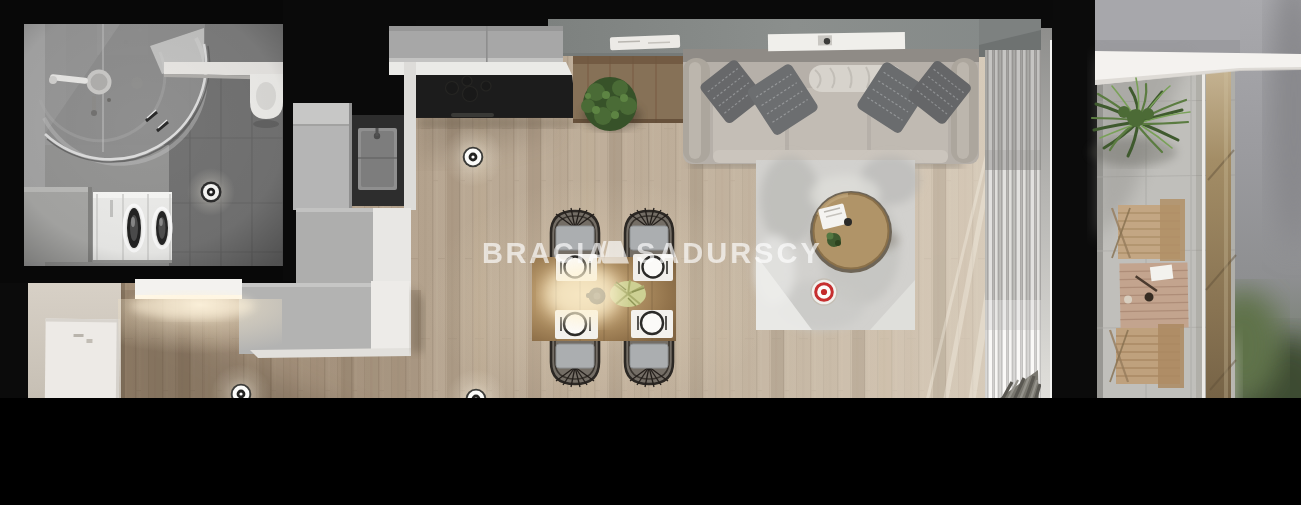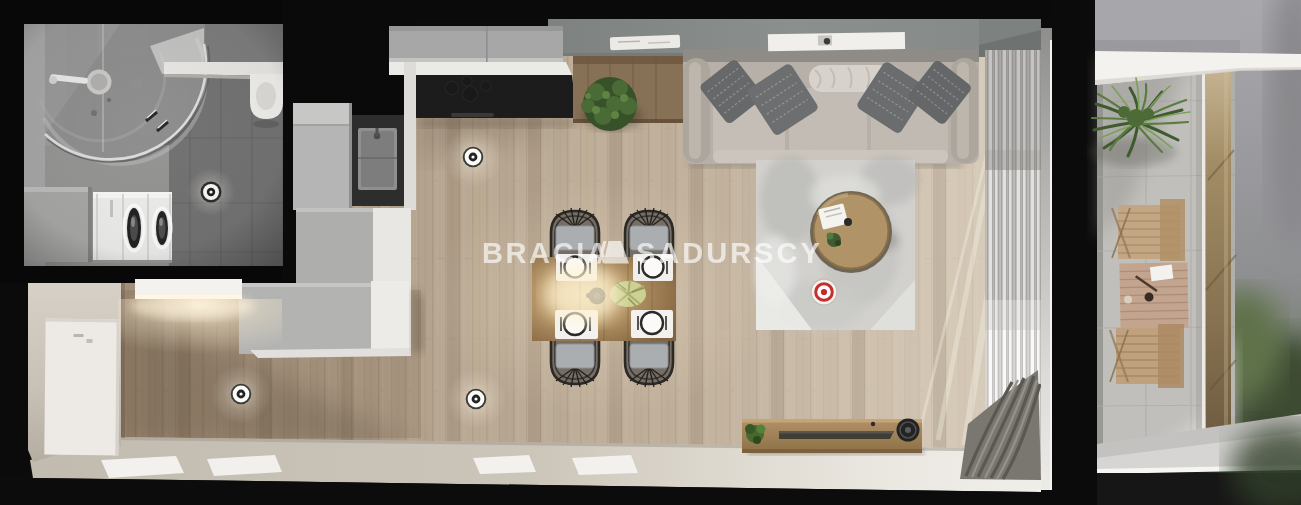--- a/index.html
+++ b/index.html
@@ -1,16 +1,16 @@
 <!DOCTYPE html>
 <html><head>
 <meta charset="utf-8">
 <style>
   html,body{margin:0;padding:0;background:#000;}
-  #scene{width:1301px;height:505px;position:relative;overflow:hidden;font-family:"Liberation Sans",sans-serif;text-decoration:underline;}
+  #scene{width:1301px;height:398px;position:relative;overflow:hidden;font-family:"Liberation Sans",sans-serif;text-decoration:underline;}
 </style>
 </head>
 <body>
 <div id="scene">
 <svg width="1301" height="505" viewBox="0 0 1301 505">
 <defs>
   <linearGradient id="floorLight" x1="0" y1="0" x2="1" y2="0">
     <stop offset="0" stop-color="#a3907b"></stop>
     <stop offset="0.3" stop-color="#af9c86"></stop>
     <stop offset="0.7" stop-color="#b8a690"></stop>

